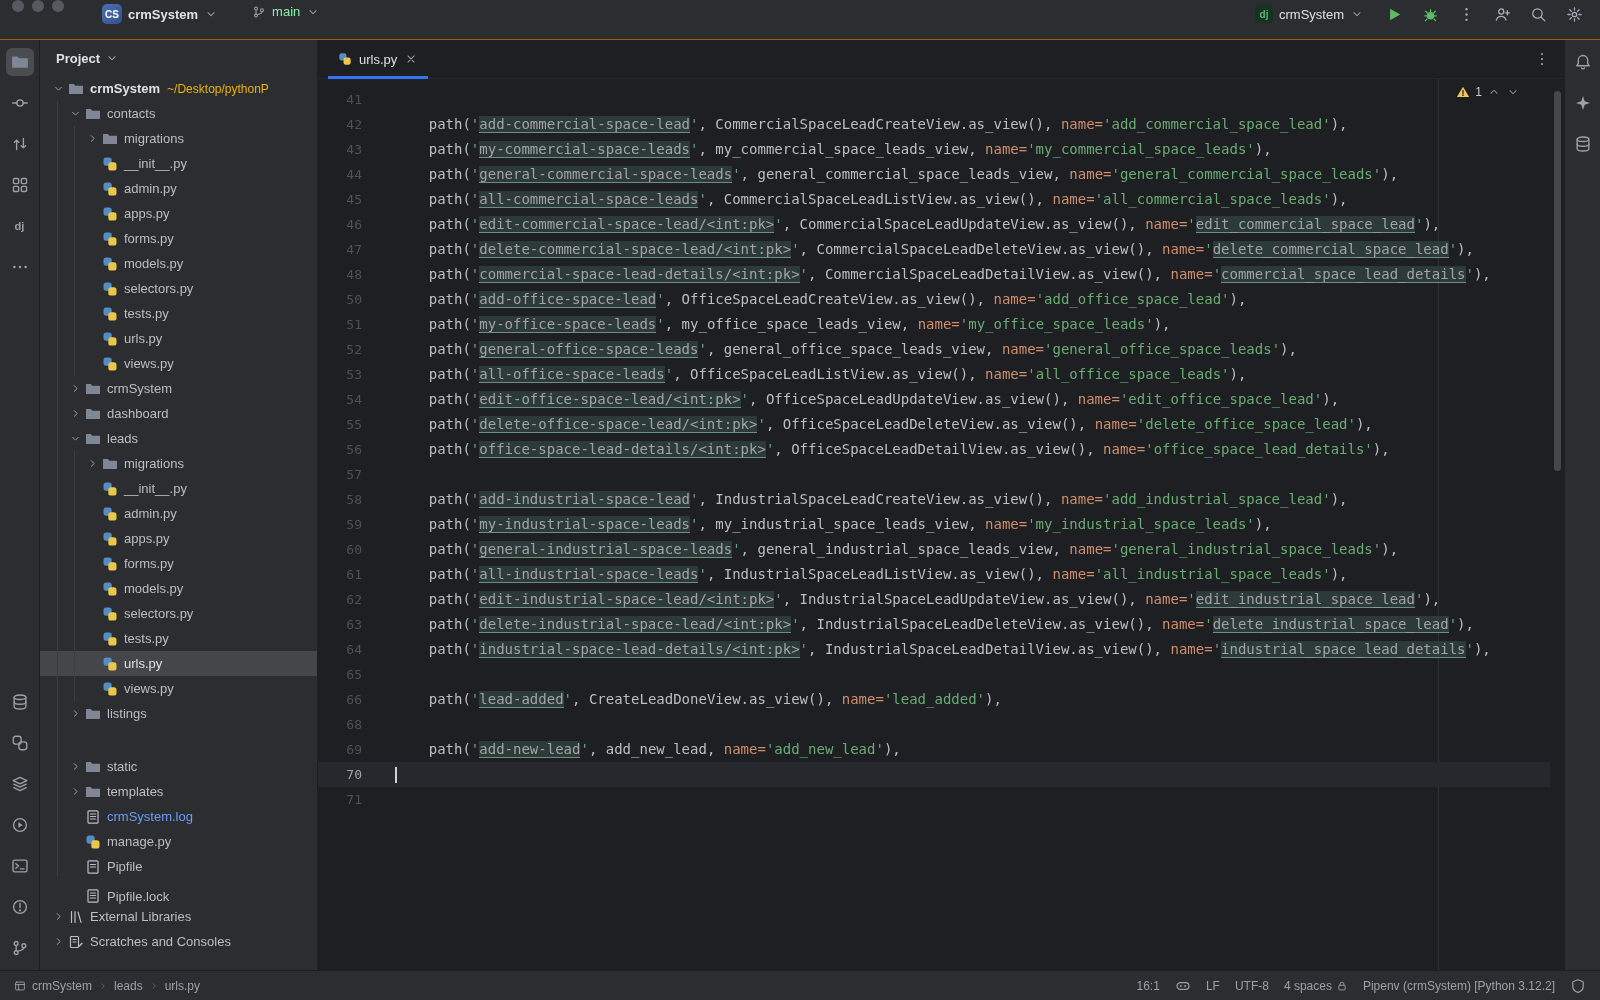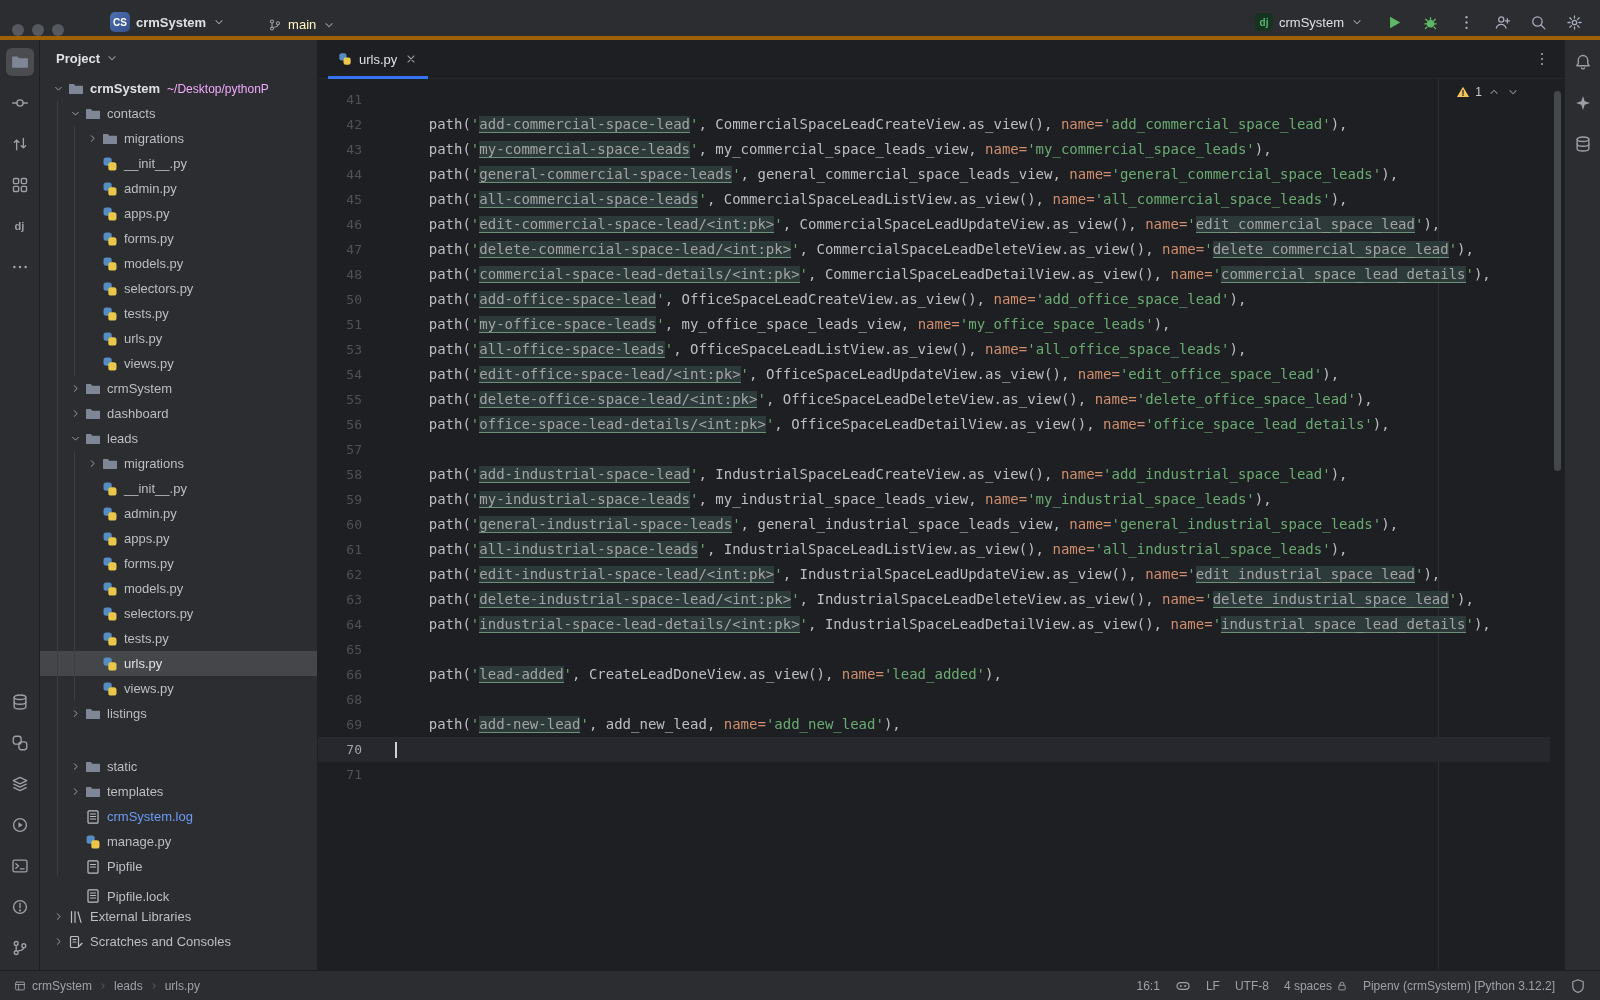--- a/index.html
+++ b/index.html
@@ -7,29 +7,29 @@
   body { background:#1e1f22; font-family:"Liberation Sans", sans-serif; color:#bcbec4; font-size:13px; }
   .app { width:1600px; height:1000px; display:flex; flex-direction:column; }
 
   .icon { display:inline-grid; place-items:center; width:16px; height:16px; color:inherit; }
   .icon svg { width:100%; height:100%; }
   .icon.sm { width:14px; height:14px; }
   .icon.xs { width:12px; height:12px; }
   .dim { color:#8c8f96; }
 
   
-  .titlebar { flex:0 0 40px; background:#2b2d30; border-bottom:4px solid #a16207;
-              display:flex; align-items:flex-end; padding:0 12px; gap:20px; }
+  .titlebar { flex:0 0 40px; background:#2b2d30; border-bottom:1px solid #a16207;
+              display:flex; align-items:flex-start; padding:0 12px; gap:12px; }
   .traffic { display:flex; gap:8px; margin-right:18px; }
   .traffic span { width:12px; height:12px; border-radius:50%; background:#56595f; display:inline-block; }
   .widget { display:flex; align-items:center; gap:6px; padding:4px 8px; border-radius:6px; color:#dfe1e5; }
   .badge-cs { width:20px; height:20px; border-radius:5px; background:linear-gradient(135deg,#4c6fb1,#35508a);
               color:#fff; font-size:10px; font-weight:700; display:grid; place-items:center; }
   .proj-name { font-weight:600; }
-  .branch-widget { color:#fef9c3; margin-left:6px; }
+  .branch-widget { color:#86efac; margin-left:6px; }
   .widget .icon { color:#9da0a8; }
   .tb-right { margin-left:auto; display:flex; align-items:center; gap:8px; }
   .dj-badge { width:18px; height:18px; border-radius:4px; background:#16331f; color:#56b576;
               font-size:10px; font-weight:700; display:grid; place-items:center; }
   .icon-btn { width:28px; height:28px; border-radius:6px; display:grid; place-items:center; color:#a8adbd; }
   .icon-btn svg { width:17px; height:17px; }
 
   
   .main { flex:1; display:flex; min-height:0; }
   .stripe { background:#2b2d30; display:flex; flex-direction:column; align-items:center; padding:8px 0; gap:13px; }
@@ -51,21 +51,21 @@
   .tree-row { height:25px; display:flex; align-items:center; white-space:nowrap; overflow:hidden;
               color:#bcbec4; cursor:pointer; position:relative; }
   .tree-row.selected { background:#44464a; color:#dfe1e5; }
   .tree-row .chev { width:16px; flex:0 0 16px; color:#9da0a8; display:inline-grid; place-items:center; height:16px; }
   .tree-row .chev svg { width:13px; height:13px; }
   .tree-row .ticon { width:17px; height:17px; flex:0 0 17px; display:inline-grid; place-items:center; margin-left:1px; }
   .tree-row .ticon svg { width:16px; height:16px; }
   .tree-label { margin-left:6px; }
   .tree-label.bold { font-weight:700; color:#dfe1e5; }
   .tree-label.accent { color:#6c9cf4; }
-  .tree-suffix { color:#f0abfc; margin-left:7px; font-size:12px; }
+  .tree-suffix { color:#eab308; margin-left:7px; font-size:12px; }
   .guide-v { position:absolute; width:1px; background:#3a3d41; }
 
   
   .editor-col { flex:1; min-width:0; display:flex; flex-direction:column; background:#1e1f22; }
   .tabbar { flex:0 0 38px; display:flex; align-items:center; padding-left:10px; border-bottom:1px solid #26282e; }
   .tab { height:38px; display:flex; align-items:center; gap:7px; padding:0 10px; position:relative; color:#dfe1e5; }
   .tab.active::after { content:""; position:absolute; left:0; right:0; bottom:-1px; height:3px; background:#3574f0; }
   .tab .close { color:#9da0a8; }
   .tab-kebab { margin-left:auto; margin-right:14px; color:#9da0a8; width:16px; height:16px; cursor:pointer; }
 
@@ -717,20 +717,21 @@
             <div class="cl"><span class="ln">41</span><span class="ct"></span></div>
             <div class="cl"><span class="ln">42</span><span class="ct"><span class="tk-p">    path(</span><span class="tk-s">'</span><span class="tk-h">add-commercial-space-lead</span><span class="tk-s">'</span><span class="tk-p">, CommercialSpaceLeadCreateView.as_view(), </span><span class="tk-n">name=</span><span class="tk-s">'add_commercial_space_lead'</span><span class="tk-p">),</span></span></div>
             <div class="cl"><span class="ln">43</span><span class="ct"><span class="tk-p">    path(</span><span class="tk-s">'</span><span class="tk-h">my-commercial-space-leads</span><span class="tk-s">'</span><span class="tk-p">, my_commercial_space_leads_view, </span><span class="tk-n">name=</span><span class="tk-s">'my_commercial_space_leads'</span><span class="tk-p">),</span></span></div>
             <div class="cl"><span class="ln">44</span><span class="ct"><span class="tk-p">    path(</span><span class="tk-s">'</span><span class="tk-h">general-commercial-space-leads</span><span class="tk-s">'</span><span class="tk-p">, general_commercial_space_leads_view, </span><span class="tk-n">name=</span><span class="tk-s">'general_commercial_space_leads'</span><span class="tk-p">),</span></span></div>
             <div class="cl"><span class="ln">45</span><span class="ct"><span class="tk-p">    path(</span><span class="tk-s">'</span><span class="tk-h">all-commercial-space-leads</span><span class="tk-s">'</span><span class="tk-p">, CommercialSpaceLeadListView.as_view(), </span><span class="tk-n">name=</span><span class="tk-s">'all_commercial_space_leads'</span><span class="tk-p">),</span></span></div>
             <div class="cl"><span class="ln">46</span><span class="ct"><span class="tk-p">    path(</span><span class="tk-s">'</span><span class="tk-h">edit-commercial-space-lead/&lt;int:pk&gt;</span><span class="tk-s">'</span><span class="tk-p">, CommercialSpaceLeadUpdateView.as_view(), </span><span class="tk-n">name=</span><span class="tk-s">'</span><span class="tk-h">edit_commercial_space_lead</span><span class="tk-s">'</span><span class="tk-p">),</span></span></div>
             <div class="cl"><span class="ln">47</span><span class="ct"><span class="tk-p">    path(</span><span class="tk-s">'</span><span class="tk-h">delete-commercial-space-lead/&lt;int:pk&gt;</span><span class="tk-s">'</span><span class="tk-p">, CommercialSpaceLeadDeleteView.as_view(), </span><span class="tk-n">name=</span><span class="tk-s">'</span><span class="tk-h">delete_commercial_space_lead</span><span class="tk-s">'</span><span class="tk-p">),</span></span></div>
             <div class="cl"><span class="ln">48</span><span class="ct"><span class="tk-p">    path(</span><span class="tk-s">'</span><span class="tk-h">commercial-space-lead-details/&lt;int:pk&gt;</span><span class="tk-s">'</span><span class="tk-p">, CommercialSpaceLeadDetailView.as_view(), </span><span class="tk-n">name=</span><span class="tk-s">'</span><span class="tk-h">commercial_space_lead_details</span><span class="tk-s">'</span><span class="tk-p">),</span></span></div>
             <div class="cl"><span class="ln">50</span><span class="ct"><span class="tk-p">    path(</span><span class="tk-s">'</span><span class="tk-h">add-office-space-lead</span><span class="tk-s">'</span><span class="tk-p">, OfficeSpaceLeadCreateView.as_view(), </span><span class="tk-n">name=</span><span class="tk-s">'add_office_space_lead'</span><span class="tk-p">),</span></span></div>
             <div class="cl"><span class="ln">51</span><span class="ct"><span class="tk-p">    path(</span><span class="tk-s">'</span><span class="tk-h">my-office-space-leads</span><span class="tk-s">'</span><span class="tk-p">, my_office_space_leads_view, </span><span class="tk-n">name=</span><span class="tk-s">'my_office_space_leads'</span><span class="tk-p">),</span></span></div>
+            <div class="cl"><span class="ln">52</span><span class="ct"><span class="tk-p">    path(</span><span class="tk-s">'</span><span class="tk-h">general-office-space-leads</span><span class="tk-s">'</span><span class="tk-p">, general_office_space_leads_view, </span><span class="tk-n">name=</span><span class="tk-s">'general_office_space_leads'</span><span class="tk-p">),</span></span></div>
             <div class="cl"><span class="ln">53</span><span class="ct"><span class="tk-p">    path(</span><span class="tk-s">'</span><span class="tk-h">all-office-space-leads</span><span class="tk-s">'</span><span class="tk-p">, OfficeSpaceLeadListView.as_view(), </span><span class="tk-n">name=</span><span class="tk-s">'all_office_space_leads'</span><span class="tk-p">),</span></span></div>
             <div class="cl"><span class="ln">54</span><span class="ct"><span class="tk-p">    path(</span><span class="tk-s">'</span><span class="tk-h">edit-office-space-lead/&lt;int:pk&gt;</span><span class="tk-s">'</span><span class="tk-p">, OfficeSpaceLeadUpdateView.as_view(), </span><span class="tk-n">name=</span><span class="tk-s">'edit_office_space_lead'</span><span class="tk-p">),</span></span></div>
             <div class="cl"><span class="ln">55</span><span class="ct"><span class="tk-p">    path(</span><span class="tk-s">'</span><span class="tk-h">delete-office-space-lead/&lt;int:pk&gt;</span><span class="tk-s">'</span><span class="tk-p">, OfficeSpaceLeadDeleteView.as_view(), </span><span class="tk-n">name=</span><span class="tk-s">'delete_office_space_lead'</span><span class="tk-p">),</span></span></div>
             <div class="cl"><span class="ln">56</span><span class="ct"><span class="tk-p">    path(</span><span class="tk-s">'</span><span class="tk-h">office-space-lead-details/&lt;int:pk&gt;</span><span class="tk-s">'</span><span class="tk-p">, OfficeSpaceLeadDetailView.as_view(), </span><span class="tk-n">name=</span><span class="tk-s">'office_space_lead_details'</span><span class="tk-p">),</span></span></div>
             <div class="cl"><span class="ln">57</span><span class="ct"></span></div>
             <div class="cl"><span class="ln">58</span><span class="ct"><span class="tk-p">    path(</span><span class="tk-s">'</span><span class="tk-h">add-industrial-space-lead</span><span class="tk-s">'</span><span class="tk-p">, IndustrialSpaceLeadCreateView.as_view(), </span><span class="tk-n">name=</span><span class="tk-s">'add_industrial_space_lead'</span><span class="tk-p">),</span></span></div>
             <div class="cl"><span class="ln">59</span><span class="ct"><span class="tk-p">    path(</span><span class="tk-s">'</span><span class="tk-h">my-industrial-space-leads</span><span class="tk-s">'</span><span class="tk-p">, my_industrial_space_leads_view, </span><span class="tk-n">name=</span><span class="tk-s">'my_industrial_space_leads'</span><span class="tk-p">),</span></span></div>
             <div class="cl"><span class="ln">60</span><span class="ct"><span class="tk-p">    path(</span><span class="tk-s">'</span><span class="tk-h">general-industrial-space-leads</span><span class="tk-s">'</span><span class="tk-p">, general_industrial_space_leads_view, </span><span class="tk-n">name=</span><span class="tk-s">'general_industrial_space_leads'</span><span class="tk-p">),</span></span></div>
             <div class="cl"><span class="ln">61</span><span class="ct"><span class="tk-p">    path(</span><span class="tk-s">'</span><span class="tk-h">all-industrial-space-leads</span><span class="tk-s">'</span><span class="tk-p">, IndustrialSpaceLeadListView.as_view(), </span><span class="tk-n">name=</span><span class="tk-s">'all_industrial_space_leads'</span><span class="tk-p">),</span></span></div>
             <div class="cl"><span class="ln">62</span><span class="ct"><span class="tk-p">    path(</span><span class="tk-s">'</span><span class="tk-h">edit-industrial-space-lead/&lt;int:pk&gt;</span><span class="tk-s">'</span><span class="tk-p">, IndustrialSpaceLeadUpdateView.as_view(), </span><span class="tk-n">name=</span><span class="tk-s">'</span><span class="tk-h">edit_industrial_space_lead</span><span class="tk-s">'</span><span class="tk-p">),</span></span></div>

